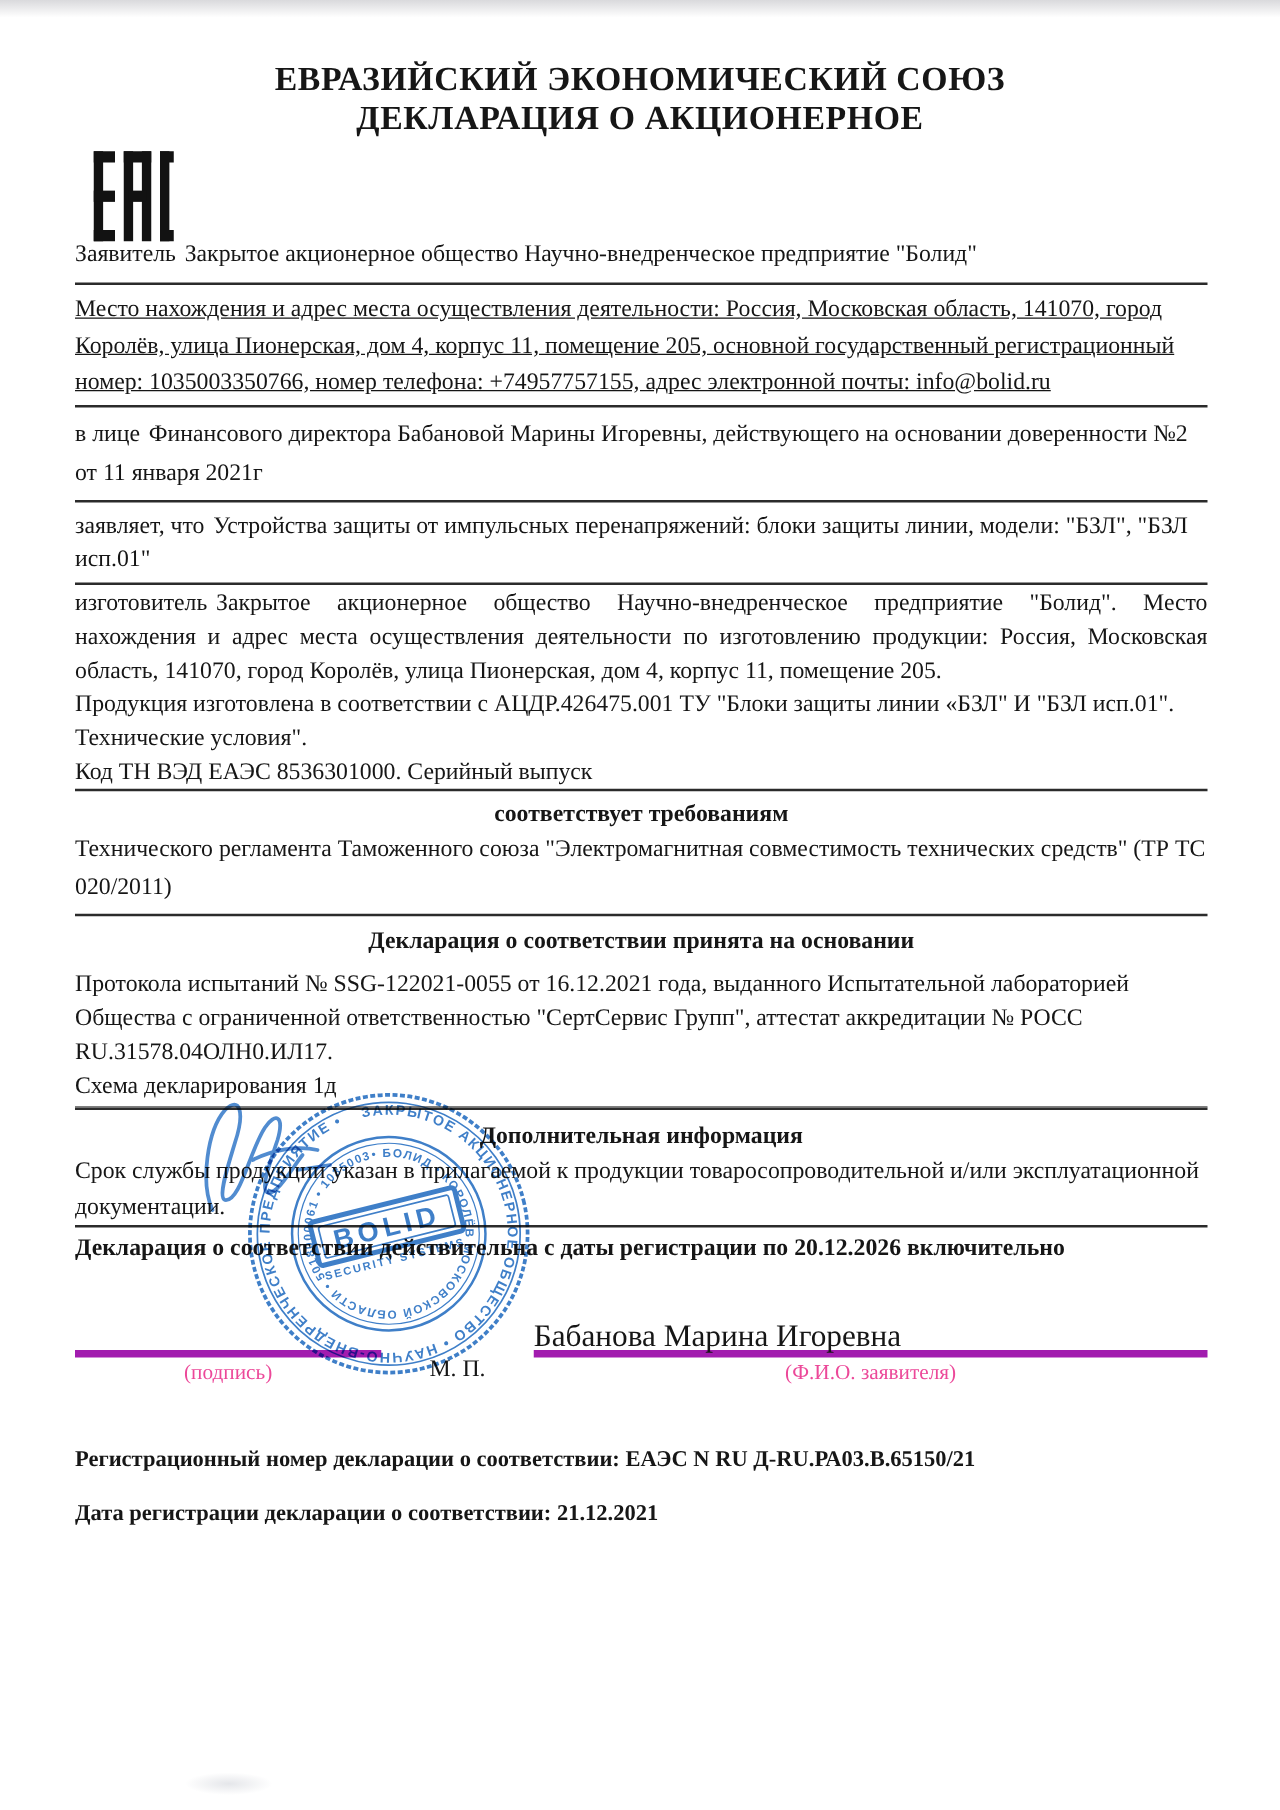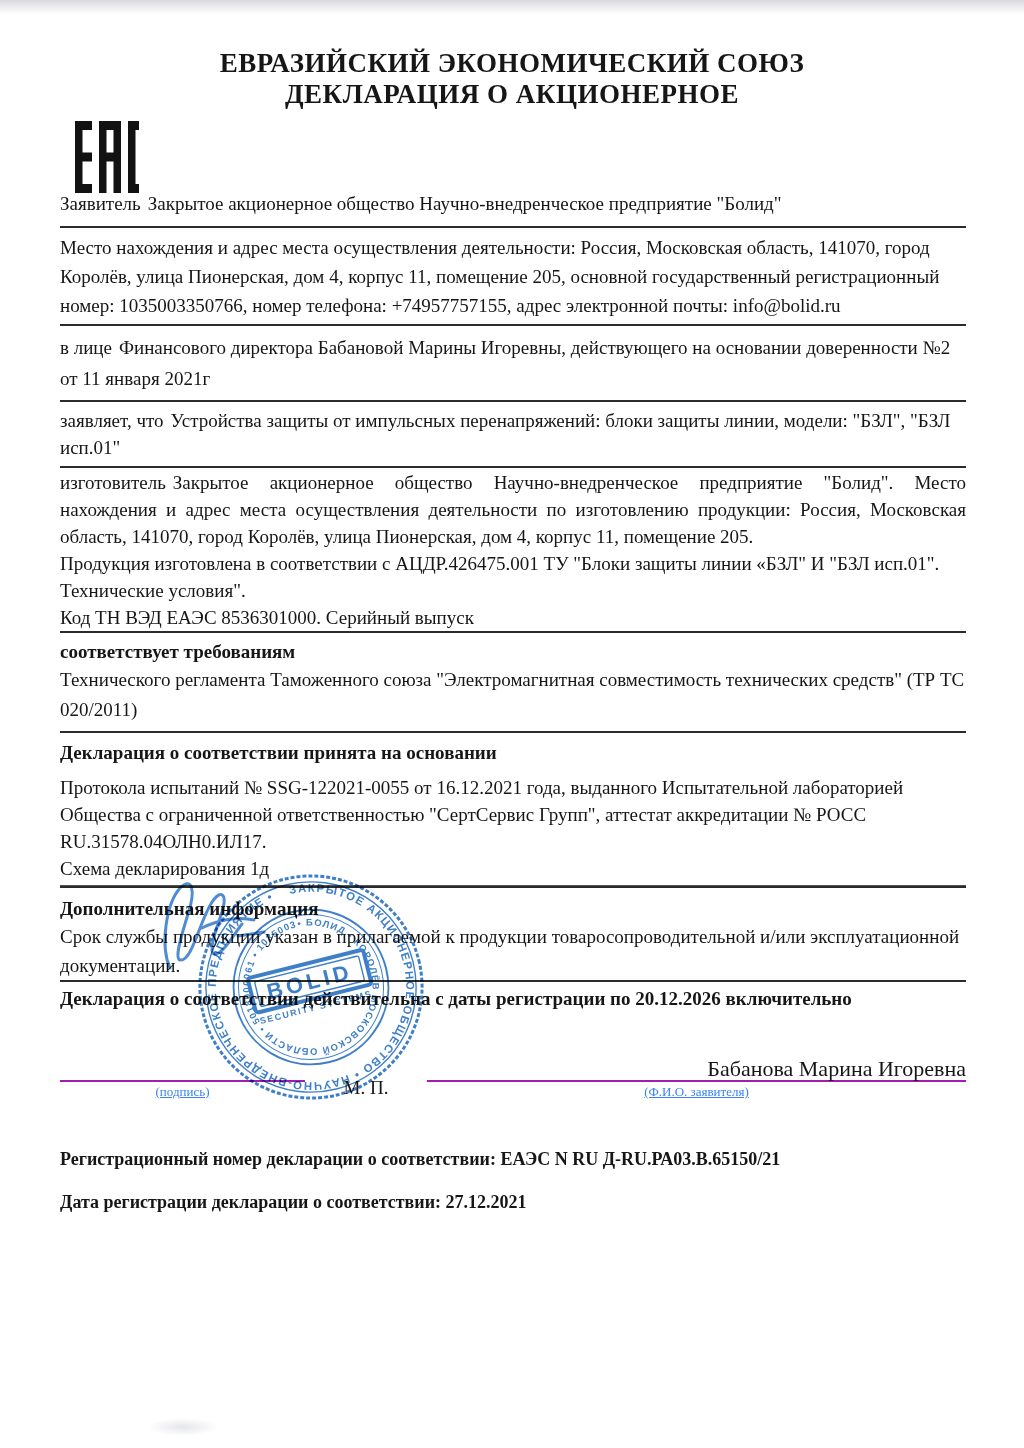--- a/index.html
+++ b/index.html
@@ -12,43 +12,43 @@
     position:absolute; top:0; left:0; width:1024px; height:14px;
     background:linear-gradient(180deg, rgba(120,120,130,0.28), rgba(255,255,255,0));
   }
   .title { padding-top:48px; text-align:center; font-weight:bold; font-size:27px; line-height:31px; letter-spacing:0.5px; }
   .eac-logo { position:absolute; left:74px; top:120px; }
   .content { position:relative; margin:0 58px 0 60px; }
   .sec { border-bottom:2px solid #2b2b2b; }
   .sec-applicant { margin-top:80px; padding-bottom:9px; }
   p, .line { margin:0; font-size:19px; line-height:27px; }
   .lead { font-weight:normal; margin-right:7px; }
-  .sec-address { padding-top:5px; padding-bottom:4px; }
+  .sec-address { padding-top:5px; padding-bottom:4px;text-decoration:underline; }
   .sec-address p { line-height:29px; }
   .sec-person { padding-top:6px; padding-bottom:6px; }
   .sec-person p { line-height:31px; }
   .sec-declares { padding-top:5px; padding-bottom:5px; }
   .sec-manufacturer { padding-top:1px; }
   .just { text-align:justify; }
-  .hdr { font-weight:bold; font-size:19px; line-height:27px; margin:0; }
+  .hdr { font-weight:bold; font-size:19px; line-height:27px; margin:0;text-align:center; }
   .sec-complies { padding-top:5px; padding-bottom:6px; }
   .sec-complies p.body-txt { line-height:30px; }
   .sec-basis { padding-top:6px; }
   .sec-basis .hdr { margin-bottom:8px; }
   .dbl { border-bottom:1.5px solid #555; box-shadow:0 4px 0 -2px #2b2b2b; padding-bottom:3px; }
   .sec-additional { padding-top:7px; }
   .sec-additional .body-txt { line-height:29px; }
   .validity { margin-top:4px; font-weight:bold; font-size:19px; line-height:26px; }
   .sig-row { display:flex; margin-top:44px; }
   .sig-col-left { width:245px; }
   .sig-col-mid { width:122px; display:flex; align-items:flex-end; justify-content:center; }
   .sig-col-mid span { font-size:19px; padding-bottom:1px; }
   .sig-col-right { flex:1; }
-  .sig-line { height:24px; border-bottom:2px solid #a21caf; text-align:right; font-size:22px; }
-  .sig-caption { text-align:center; font-size:13px; color:#3b82f6; padding-top:2px;text-decoration:underline; }
+  .sig-line { height:24px; border-bottom:6px solid #a21caf; text-align:left; font-size:25px; }
+  .sig-caption { text-align:center; font-size:17px; color:#ec4899; padding-top:2px; }
   .footer-line { font-weight:bold; font-size:18px; margin:0; }
   .footer-reg { margin-top:46px; }
   .footer-date { margin-top:16px; }
   .stamp-wrap { position:absolute; left:192px; top:868px; width:238px; height:238px; mix-blend-mode:multiply; opacity:0.92; }
   .sign-wrap { position:absolute; left:142px; top:876px; width:190px; height:105px; mix-blend-mode:multiply; opacity:0.95; }
   .stamp-sans { font-family:"Liberation Sans","DejaVu Sans",sans-serif; }
   .smudge { position:absolute; left:148px; top:1418px; width:70px; height:18px; border-radius:50%;
             background:radial-gradient(closest-side, rgba(150,155,170,0.25), rgba(255,255,255,0)); }
 </style>
 </head>
@@ -141,21 +141,21 @@
       <div class="sig-col-mid">
         <span>М. П.</span>
       </div>
       <div class="sig-col-right">
         <div class="sig-line">Бабанова Марина Игоревна</div>
         <div class="sig-caption">(Ф.И.О. заявителя)</div>
       </div>
     </div>
 
     <p class="footer-line footer-reg">Регистрационный номер декларации о соответствии: ЕАЭС N RU Д-RU.РА03.В.65150/21</p>
-    <p class="footer-line footer-date">Дата регистрации декларации о соответствии: 27.12.2021</p>
+    <p class="footer-line footer-date">Дата регистрации декларации о соответствии: 21.12.2021</p>
 
   </div>
 
   <div class="sign-wrap">
     <svg width="190" height="105" viewBox="0 0 190 105" xmlns="http://www.w3.org/2000/svg">
       <g fill="none" stroke="#3e7fcb" stroke-width="3" stroke-linecap="round" opacity="0.95">
         <path d="M28,92 C18,70 24,28 38,12 C50,0 54,14 46,38 C40,58 32,82 38,84 C50,86 58,44 70,26 C78,14 86,16 80,36 C74,54 66,76 72,78 C80,80 92,58 100,48"></path>
         <path d="M60,52 C76,44 96,40 112,44"></path>
         <path d="M96,60 L122,56"></path>
       </g>

